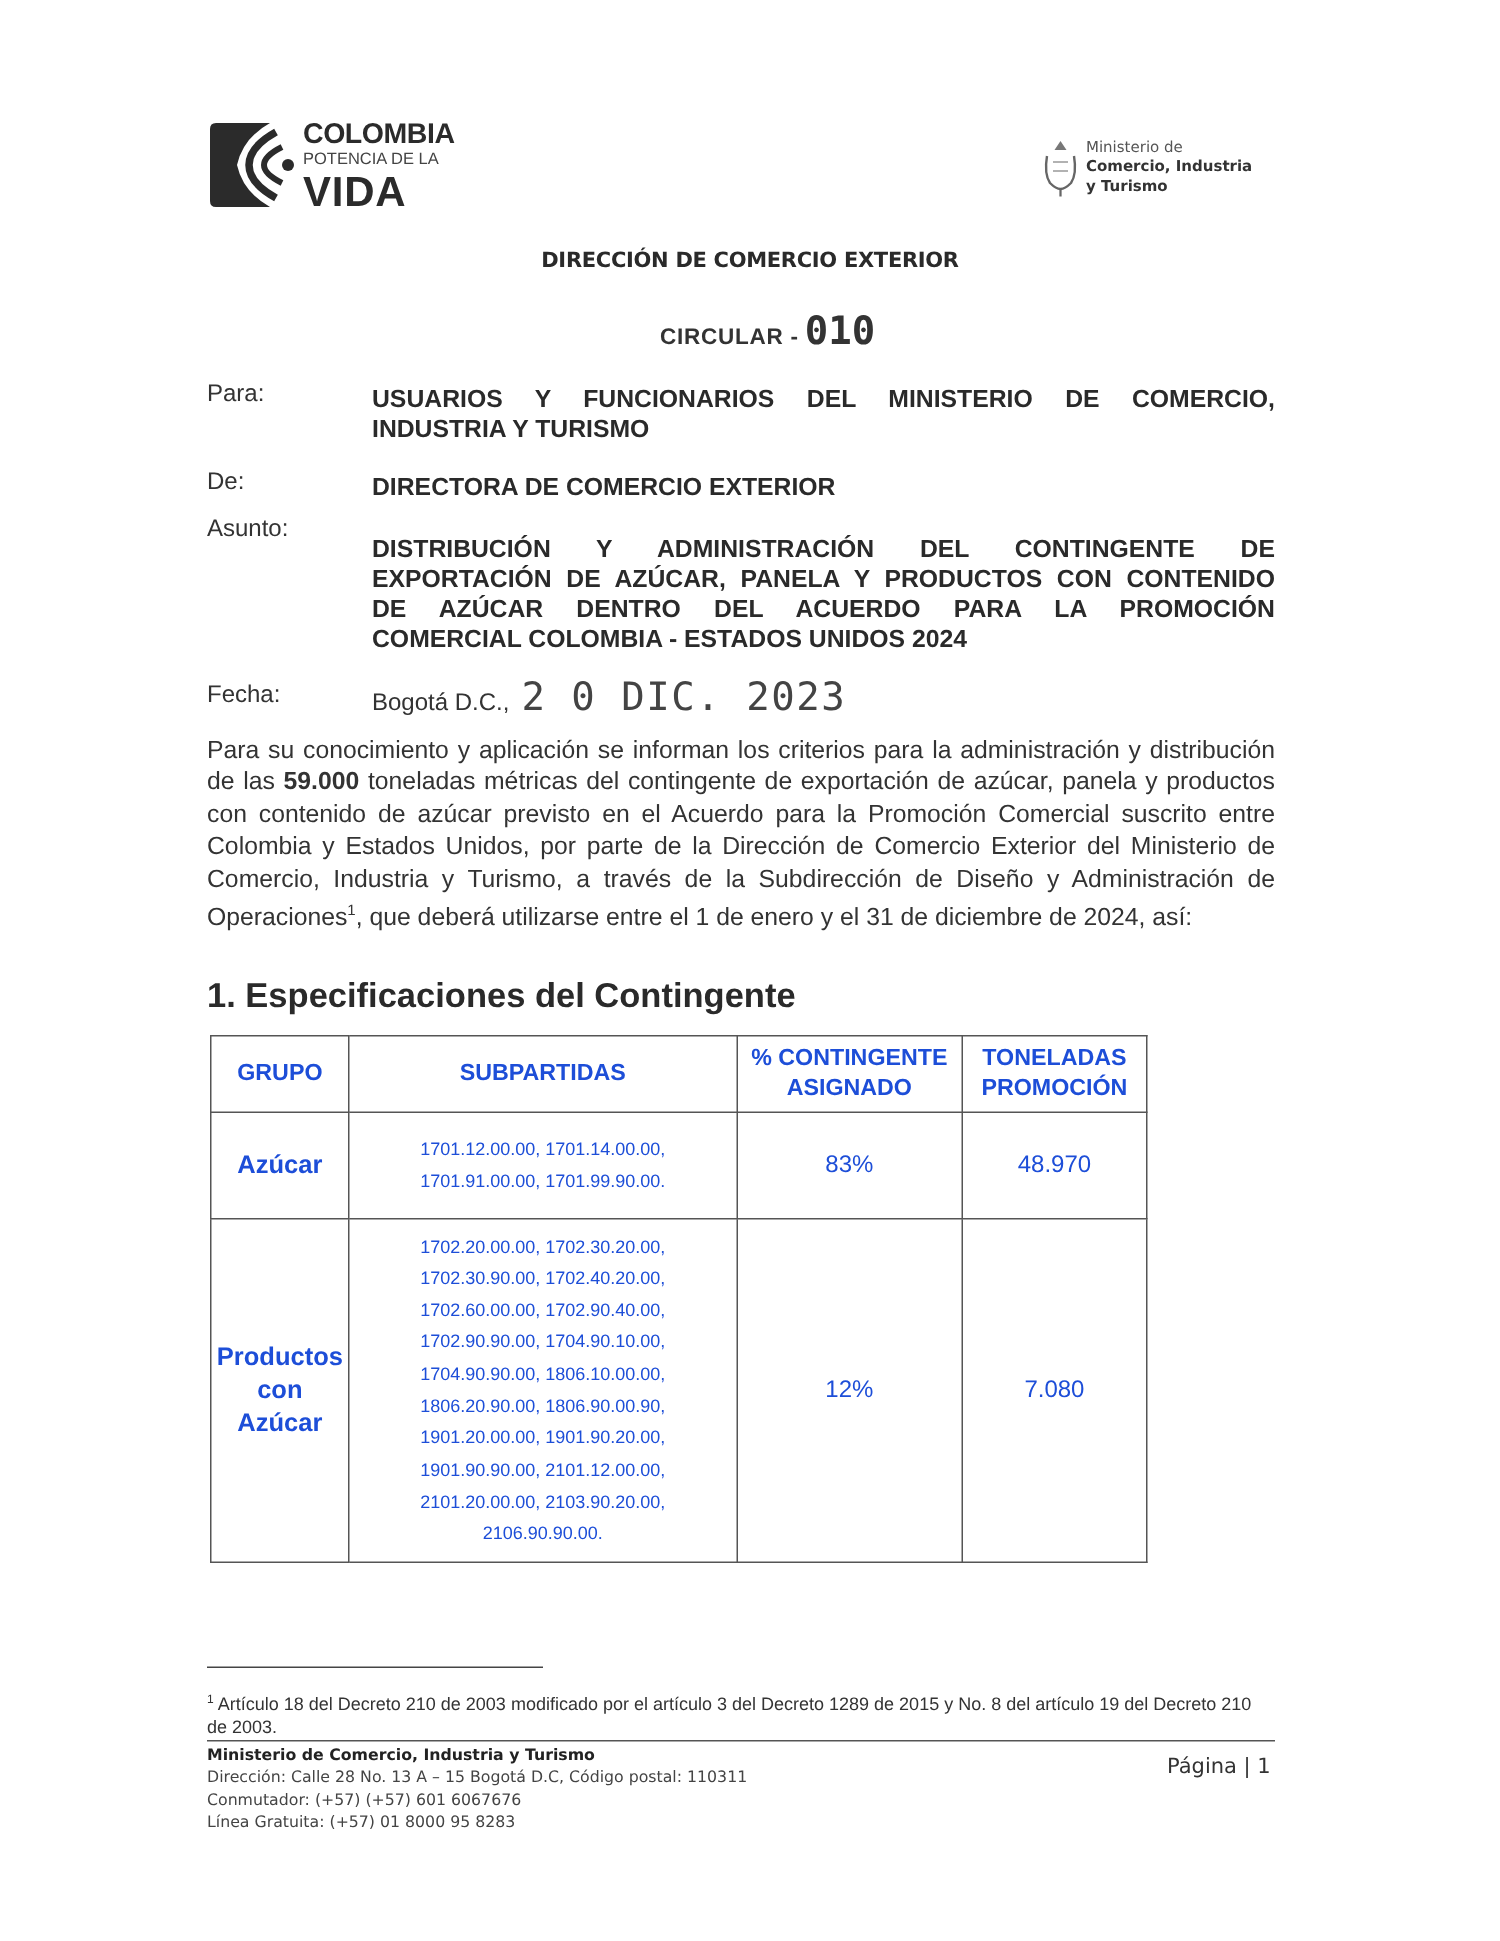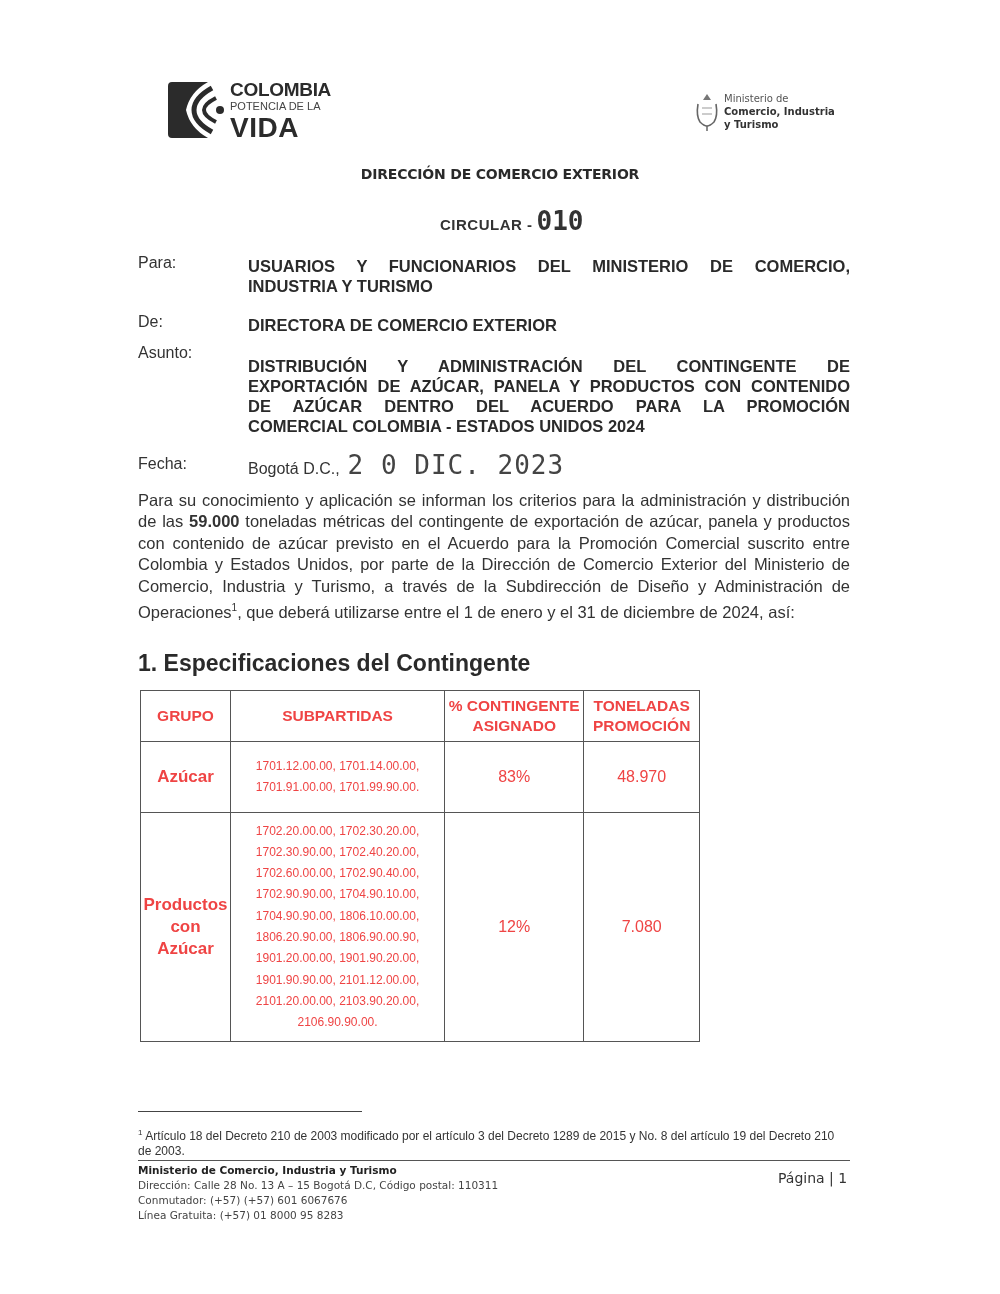--- a/index.html
+++ b/index.html
@@ -1,21 +1,21 @@
 <!DOCTYPE html>
 <html><head>
 <meta charset="utf-8">
 <style>
   html, body { margin:0; padding:0; }
   body { width:1000px; height:1294px; background:#ffffff; position:relative; overflow:hidden;
          font-family:"Liberation Sans", sans-serif; color:#2a2a2a; }
   .abs { position:absolute; }
 
   
-  .logo-left { left:140px; top:78px; width:240px; height:66px;margin-left:28px; }
+  .logo-left { left:140px; top:78px; width:240px; height:66px; }
   .logo-mark { position:absolute; left:0; top:4px; width:58px; height:56px; }
   .logo-text { position:absolute; left:62px; top:2px; }
   .logo-text .l1 { font-size:19px; font-weight:bold; color:#2b2b2b; letter-spacing:-0.3px; line-height:20px; }
   .logo-text .l2 { font-size:11px; color:#444; line-height:12px; }
   .logo-text .l3 { font-size:28px; font-weight:bold; color:#2b2b2b; line-height:32px; letter-spacing:0.5px; }
 
   .logo-right { left:694px; top:92px; width:170px; height:44px; }
   .shield { position:absolute; left:0; top:0; width:26px; height:40px; }
   .min-text { position:absolute; left:30px; top:0; font-family:"DejaVu Sans", sans-serif; font-size:10px; line-height:13px; color:#555; }
   .min-text b { color:#333; }
@@ -29,21 +29,21 @@
   .field-label { left:138px; font-size:16px; color:#333; }
   .field-value { left:248px; width:602px; font-size:16.5px; font-weight:bold; color:#2a2a2a; line-height:20px; text-align:justify; text-align-last:left; }
   .justify-all { text-align-last:justify; }
 
   .fecha-val { left:248px; top:450px; font-size:16px; color:#333; }
   .fecha-stamp { font-family:"DejaVu Sans Mono", monospace; font-size:26px; color:#444; margin-left:8px; letter-spacing:1px; }
 
   .body-par { left:138px; top:490px; width:712px; font-size:16.5px; line-height:21.4px; color:#333; text-align:justify; }
   .section-title { left:138px; top:650px; font-size:23px; font-weight:bold; color:#2a2a2a; }
 
-  table.spec { position:absolute; left:140px; top:690px; border-collapse:collapse; width:560px; font-size:16px; color:#ef4444; }
+  table.spec { position:absolute; left:140px; top:690px; border-collapse:collapse; width:625px; font-size:16px; color:#1d4ed8; }
   table.spec td, table.spec th { border:1.5px solid #555; text-align:center; vertical-align:middle; padding:0; }
   table.spec th { font-weight:bold; font-size:15.5px; line-height:20px; height:50px; }
   .col1 { width:94px; } .col2 { width:316px; } .col3 { width:164px; } .col4 { width:132px; }
   .grp { font-weight:bold; font-size:17px; line-height:22px; }
   .codes { line-height:21.3px; font-size:12px; }
 
   .fn-rule { left:138px; top:1111px; width:224px; height:1px; background:#444; }
   .footnote { left:138px; top:1125px; width:712px; font-size:12px; line-height:15px; color:#333; }
   .footnote sup { font-size:8px; }
   .foot-rule { left:138px; top:1160px; width:712px; height:1px; background:#555; }

